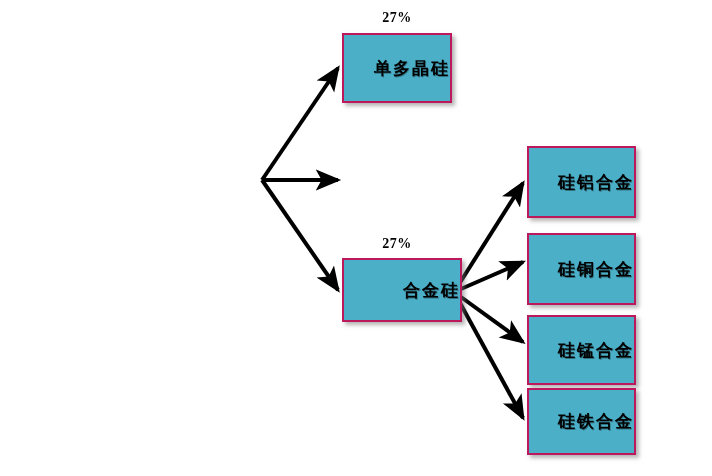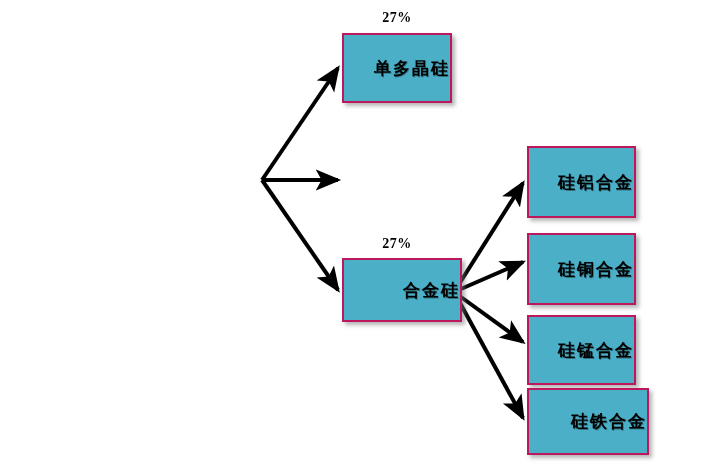--- a/index.html
+++ b/index.html
@@ -89,17 +89,17 @@
 
   <div class="node" id="node-silicon-aluminum-alloy" style="left: 527px; top: 146px; width: 109px; height: 72px;">
     <span class="node-label">硅铝合金</span>
   </div>
   <div class="node" id="node-silicon-copper-alloy" style="left: 527px; top: 233px; width: 109px; height: 72px;">
     <span class="node-label">硅铜合金</span>
   </div>
   <div class="node" id="node-silicon-manganese-alloy" style="left: 527px; top: 315px; width: 109px; height: 70px;">
     <span class="node-label">硅锰合金</span>
   </div>
-  <div class="node" id="node-silicon-iron-alloy" style="left: 527px; top: 388px; width: 122px; height: 67px; padding-left: 48px;">
+  <div class="node" id="node-silicon-iron-alloy" style="left: 527px; top: 388px; width: 109px; height: 67px; padding-left: 48px;">
     <span class="node-label">硅铁合金</span>
   </div>
 
 </div>
 
 </body></html>

